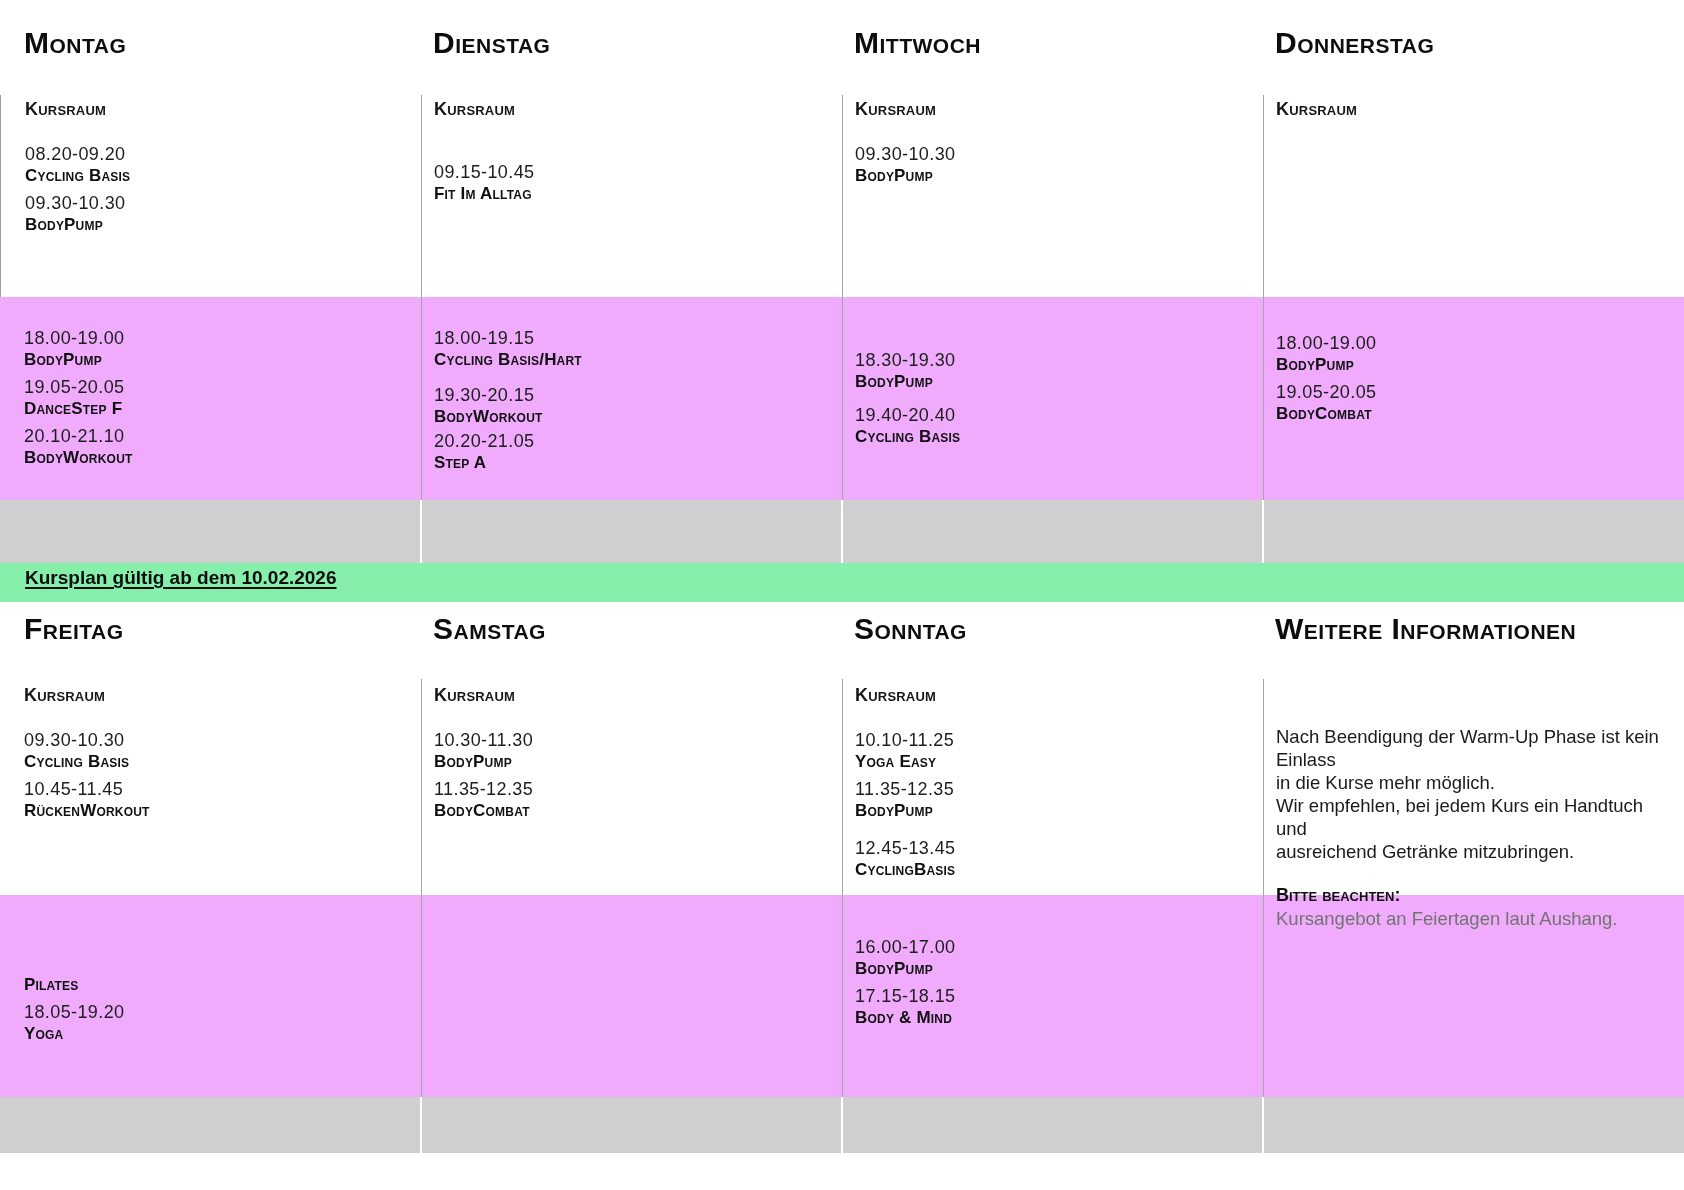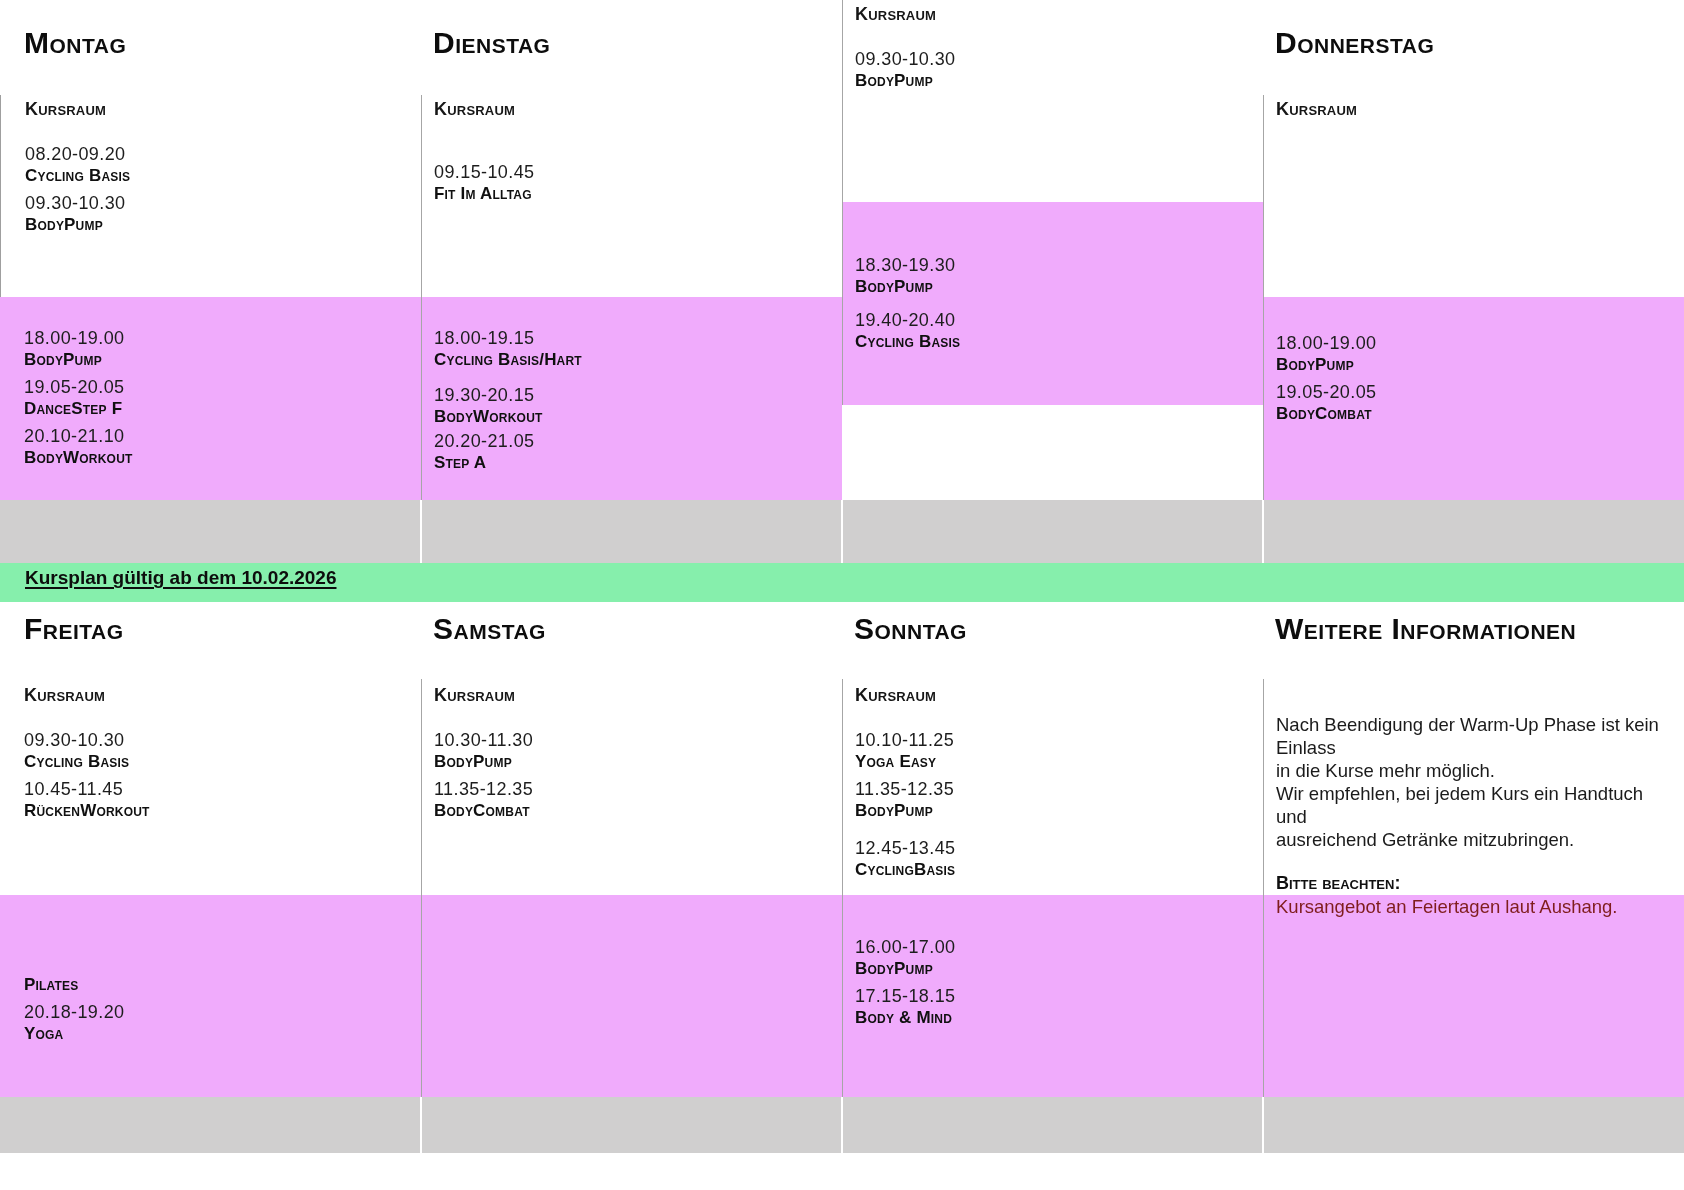--- a/index.html
+++ b/index.html
@@ -57,25 +57,25 @@
   .strip2 { height:56px; }
   .vline { position:absolute; top:0; bottom:0; width:2px; background:#ffffff; }
   .vline.v1 { left:420px; } .vline.v2 { left:841px; } .vline.v3 { left:1262px; }
 
   
   .note-strip { height:39px; background:#86efac; padding:4px 0 0 25px; }
   .note-text { font-size:19px; font-weight:bold; text-decoration:underline;
                text-decoration-thickness:2px; text-underline-offset:3px; color:#0d0d0d; }
 
   
-  .info-body { margin-top:28px; }
+  .info-body { margin-top:40px; }
   .info-line { font-size:18.5px; line-height:23px; color:#1b1b1b; }
   .info-notice-label { margin-top:21px; font-weight:bold; font-variant:small-caps;
                        font-size:18px; line-height:23px; color:#101010; }
-  .info-notice-text { font-size:18.5px; line-height:23px; color:#7f1d1d; }
+  .info-notice-text { font-size:18.5px; line-height:23px; color:#737373; }
 
   .footer-space { height:37px; background:#ffffff; }
 </style>
 </head>
 <body>
 
 <div class="page">
 
   <section class="row1">
     <div class="grid">
@@ -137,20 +137,21 @@
                 </div>
                 <div class="course">
                   <div class="course-time">20.20-21.05</div>
                   <div class="course-name">Step A</div>
                 </div>
               </div>
             </div>
           </div>
         </div>
         <div class="day-col col-mittwoch">
+          <div class="day-title">Mittwoch</div>
           <div class="cell">
             <div class="cell-white">
               <div class="room-label">Kursraum</div>
               <div class="course-list morning">
                 <div class="course">
                   <div class="course-time">09.30-10.30</div>
                   <div class="course-name">BodyPump</div>
                 </div>
               </div>
             </div>
@@ -218,21 +219,21 @@
                   <div class="course-name">RückenWorkout</div>
                 </div>
               </div>
             </div>
             <div class="cell-gray">
               <div class="course-list evening">
                 <div class="course">
                   <div class="course-name">Pilates</div>
                 </div>
                 <div class="course">
-                  <div class="course-time">20.18-19.20</div>
+                  <div class="course-time">18.05-19.20</div>
                   <div class="course-name">Yoga</div>
                 </div>
               </div>
             </div>
           </div>
         </div>
         <div class="day-col col-samstag">
           <div class="day-title">Samstag</div>
           <div class="cell">
             <div class="cell-white">

